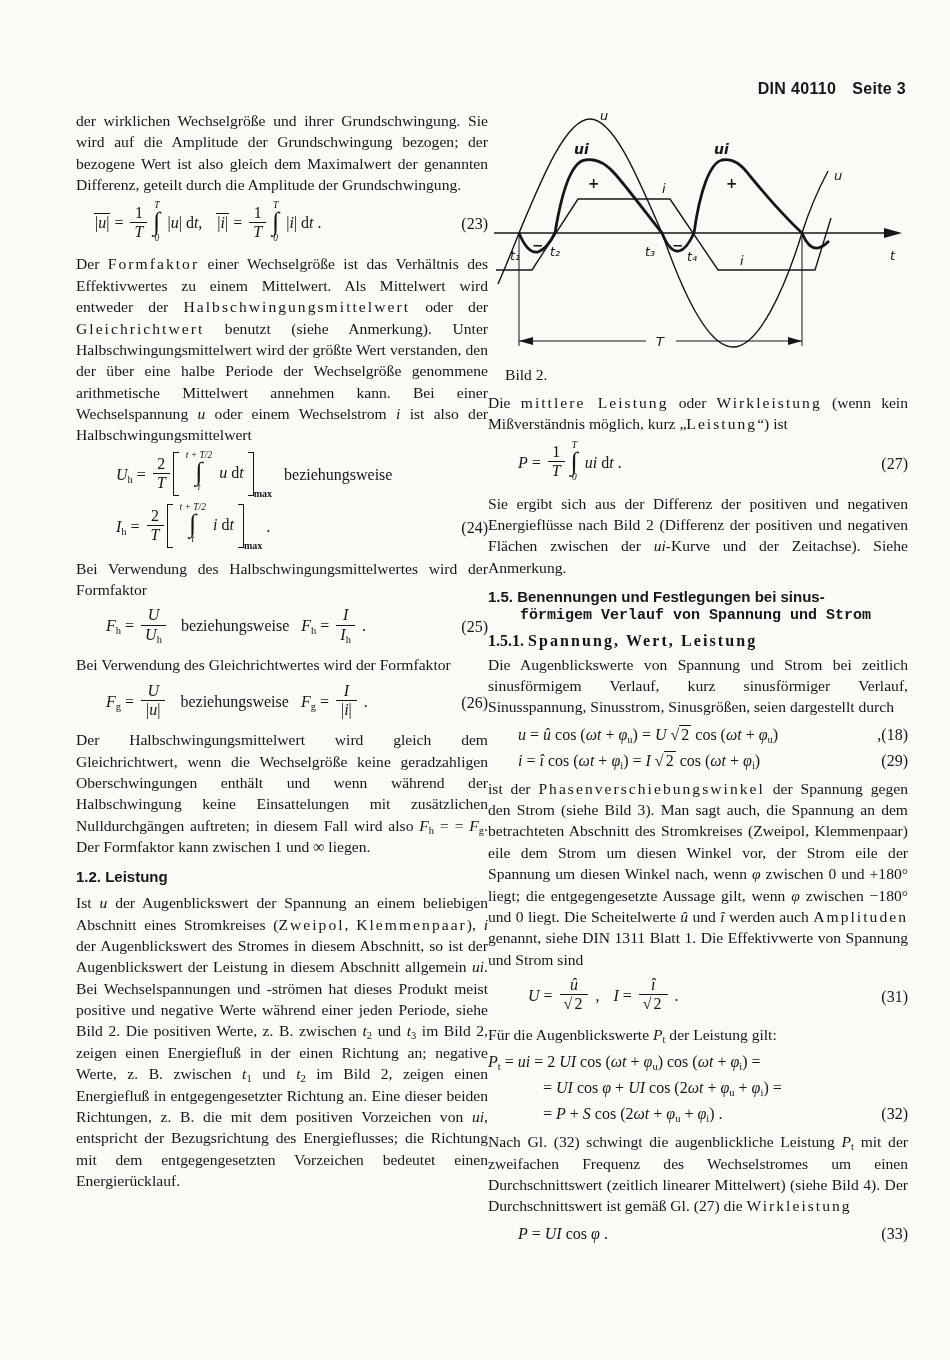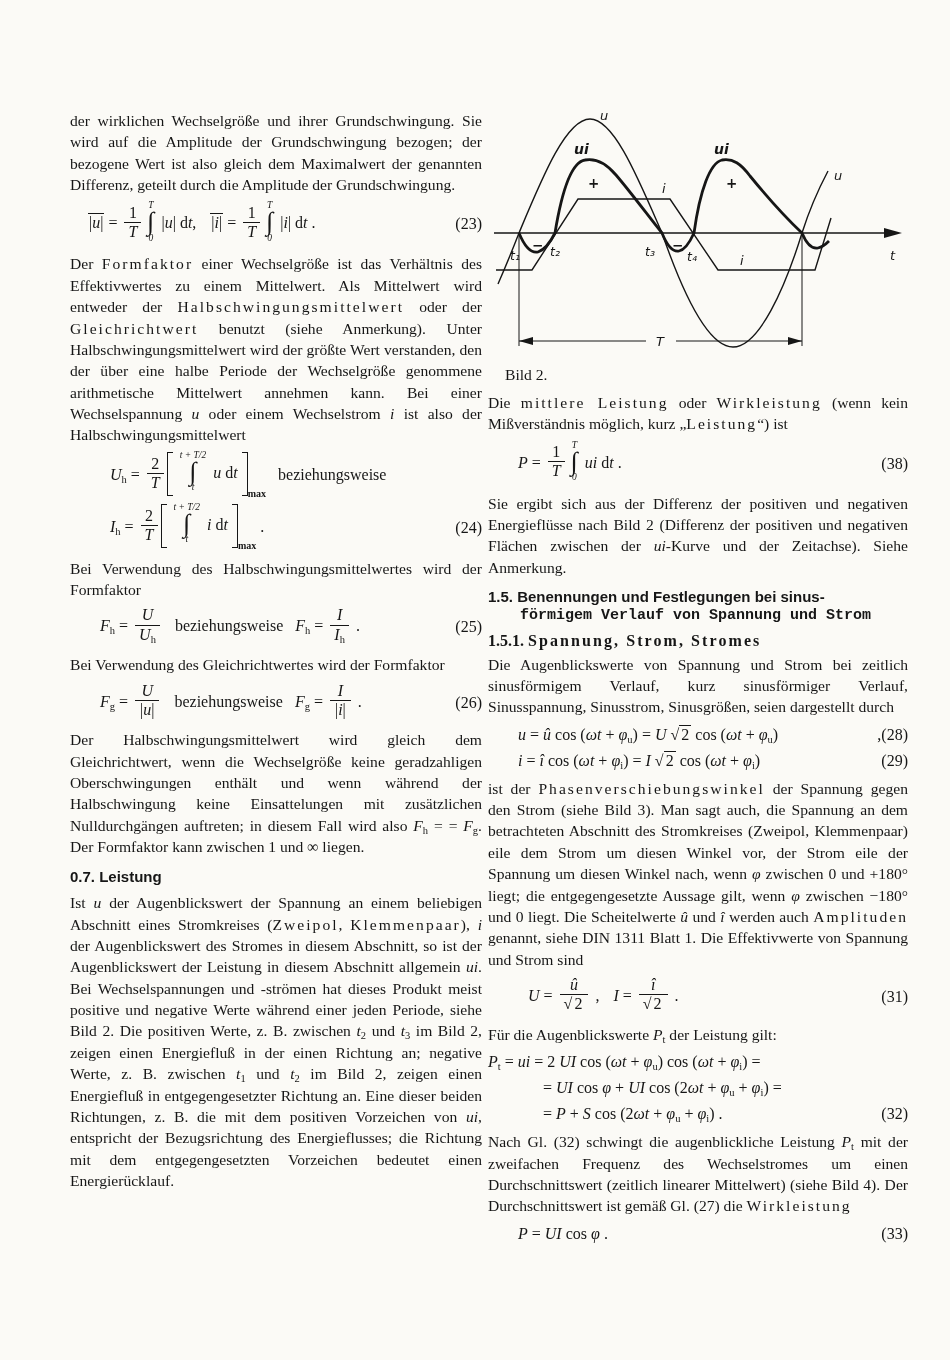--- a/index.html
+++ b/index.html
@@ -1,21 +1,21 @@
 <!DOCTYPE html>
 <html><head>
 <meta charset="utf-8">
 <style>
   html,body{margin:0;padding:0;background:#e8e6e0;}
   .page{position:relative;width:950px;height:1360px;background:#fbfaf6;color:#161616;
         font-family:"Liberation Serif","DejaVu Serif",serif;overflow:hidden;}
   .hdr{position:absolute;top:80px;left:0;width:906px;text-align:right;
        font-family:"Liberation Sans",sans-serif;font-weight:700;font-size:16px;letter-spacing:0.02em;}
   .hdr .hgap{display:inline-block;width:16px;}
-  .col-l{position:absolute;left:70px;top:110px;width:412px;}
+  .col-l{position:absolute;left:76px;top:110px;width:412px;}
   .col-r{position:absolute;left:488px;top:98px;width:420px;}
   p.para{margin:0 0 6px;text-align:justify;font-size:15.6px;line-height:1.37;}
   .h-sans{font-family:"Liberation Sans",sans-serif;font-weight:700;font-size:15px;margin:10px 0 6px;line-height:1.25;}
   .h-sans .h2nd{display:block;padding-left:32px;font-family:Liberation Mono, monospace;}
   .h-serif{font-weight:700;font-size:16px;margin:6px 0 4px;}
   .h-serif .sp{letter-spacing:0.13em;}
   .sp{letter-spacing:0.13em;}
   .v{font-style:italic;}
   sub.sb{font-size:10.5px;line-height:0;vertical-align:-0.28em;}
   .eq{display:flex;justify-content:space-between;align-items:center;margin:8px 0;font-size:16px;}
@@ -44,20 +44,23 @@
   svg text{font-family:"DejaVu Sans",sans-serif;font-style:italic;font-size:13px;fill:#161616;}
   svg text.lb-b{font-weight:700;font-size:14px;}
   svg text.lb-u{font-style:normal;font-weight:700;font-size:13.5px;}
   svg text.lb-t{font-size:12.5px;}
 </style>
 </head>
 <body>
 
 <div class="page">
 
+  <div class="hdr">
+    <span>DIN 40110</span><span class="hgap"></span><span>Seite 3</span>
+  </div>
 
   <div class="col-l">
     <p class="para">der wirklichen Wechselgröße und ihrer Grundschwingung. Sie wird auf die Amplitude der Grundschwingung bezogen; der bezogene Wert ist also gleich dem Maximalwert der genannten Differenz, geteilt durch die Amplitude der Grundschwingung.</p>
     <div class="eq i18">
       <span class="eq-b"><span class="ovl">|<span class="v">u</span>|</span> = <span class="frac"><span class="num">1</span><span class="den"><span class="v">T</span></span></span><span class="int"><span class="lim">T</span><span class="isym">∫</span><span class="lim">0</span></span> |<span class="v">u</span>| d<span class="v">t</span>,<span class="gp" style="width: 14px;"></span><span class="ovl">|<span class="v">i</span>|</span> = <span class="frac"><span class="num">1</span><span class="den"><span class="v">T</span></span></span><span class="int"><span class="lim">T</span><span class="isym">∫</span><span class="lim">0</span></span> |<span class="v">i</span>| d<span class="v">t</span> .</span>
       <span class="eq-n">(23)</span>
     </div>
     <p class="para">Der <span class="sp">Formfaktor</span> einer Wechselgröße ist das Verhältnis des Effektivwertes zu einem Mittelwert. Als Mittelwert wird entweder der <span class="sp">Halbschwingungsmittelwert</span> oder der <span class="sp">Gleichrichtwert</span> benutzt (siehe Anmerkung). Unter Halbschwingungsmittelwert wird der größte Wert verstanden, den der über eine halbe Periode der Wechselgröße genommene arithmetische Mittelwert annehmen kann. Bei einer Wechselspannung <span class="v">u</span> oder einem Wechselstrom <span class="v">i</span> ist also der Halbschwingungsmittelwert</p>
     <div class="eq i40">
       <span class="eq-b"><span class="v">U</span><sub class="sb">h</sub> = <span class="frac"><span class="num">2</span><span class="den"><span class="v">T</span></span></span><span class="brk">
@@ -80,21 +83,21 @@
     <div class="eq i30">
       <span class="eq-b"><span class="v">F</span><sub class="sb">h</sub> = <span class="frac"><span class="num"><span class="v">U</span></span><span class="den"><span class="v">U</span><sub class="sb">h</sub></span></span><span class="gp" style="width: 12px;"></span>beziehungsweise<span class="gp" style="width: 12px;"></span><span class="v">F</span><sub class="sb">h</sub> = <span class="frac"><span class="num"><span class="v">I</span></span><span class="den"><span class="v">I</span><sub class="sb">h</sub></span></span> .</span>
       <span class="eq-n">(25)</span>
     </div>
     <p class="para">Bei Verwendung des Gleichrichtwertes wird der Formfaktor</p>
     <div class="eq i30">
       <span class="eq-b"><span class="v">F</span><sub class="sb">g</sub> = <span class="frac"><span class="num"><span class="v">U</span></span><span class="den"><span class="ovl">|<span class="v">u</span>|</span></span></span><span class="gp" style="width: 12px;"></span>beziehungsweise<span class="gp" style="width: 12px;"></span><span class="v">F</span><sub class="sb">g</sub> = <span class="frac"><span class="num"><span class="v">I</span></span><span class="den"><span class="ovl">|<span class="v">i</span>|</span></span></span> .</span>
       <span class="eq-n">(26)</span>
     </div>
     <p class="para">Der Halbschwingungsmittelwert wird gleich dem Gleichrichtwert, wenn die Wechselgröße keine geradzahligen Oberschwingungen enthält und wenn während der Halbschwingung keine Einsattelungen mit zusätzlichen Nulldurchgängen auftreten; in diesem Fall wird also <span class="v">F</span><sub class="sb">h</sub> = = <span class="v">F</span><sub class="sb">g</sub>. Der Formfaktor kann zwischen 1 und ∞ liegen.</p>
-    <div class="h-sans">0.7. Leistung</div>
+    <div class="h-sans">1.2. Leistung</div>
     <p class="para">Ist <span class="v">u</span> der Augenblickswert der Spannung an einem beliebigen Abschnitt eines Stromkreises (<span class="sp">Zweipol</span>, <span class="sp">Klemmenpaar</span>), <span class="v">i</span> der Augenblickswert des Stromes in diesem Abschnitt, so ist der Augenblickswert der Leistung in diesem Abschnitt allgemein <span class="v">ui</span>. Bei Wechselspannungen und -strömen hat dieses Produkt meist positive und negative Werte während einer jeden Periode, siehe Bild 2. Die positiven Werte, z. B. zwischen <span class="v">t</span><sub class="sb">2</sub> und <span class="v">t</span><sub class="sb">3</sub> im Bild 2, zeigen einen Energiefluß in der einen Richtung an; negative Werte, z. B. zwischen <span class="v">t</span><sub class="sb">1</sub> und <span class="v">t</span><sub class="sb">2</sub> im Bild 2, zeigen einen Energiefluß in entgegengesetzter Richtung an. Eine dieser beiden Richtungen, z. B. die mit dem positiven Vorzeichen von <span class="v">ui</span>, entspricht der Bezugsrichtung des Energieflusses; die Richtung mit dem entgegengesetzten Vorzeichen bedeutet einen Energierücklauf.</p>
   </div>
 
   <div class="col-r">
     <div class="figwrap">
       <svg width="420" height="262" viewBox="0 0 420 262">
 
         <line class="crv" x1="6" y1="135" x2="398" y2="135" stroke-width="1.4"></line>
         <polygon points="396,130 414,135 396,140" fill="#161616"></polygon>
 
@@ -127,35 +130,35 @@
         <text class="lb-t" x="157" y="158">t₃</text>
         <text class="lb-t" x="199" y="163">t₄</text>
         <text x="168" y="248">T</text>
       </svg>
     </div>
     <p class="figcap">Bild 2.</p>
 
     <p class="para">Die <span class="sp">mittlere Leistung</span> oder <span class="sp">Wirkleistung</span> (wenn kein Mißverständnis möglich, kurz „<span class="sp">Leistung</span>“) ist</p>
     <div class="eq i30">
       <span class="eq-b"><span class="v">P</span> = <span class="frac"><span class="num">1</span><span class="den"><span class="v">T</span></span></span><span class="int"><span class="lim">T</span><span class="isym">∫</span><span class="lim">0</span></span> <span class="v">ui</span> d<span class="v">t</span> .</span>
-      <span class="eq-n">(38)</span>
+      <span class="eq-n">(27)</span>
     </div>
     <p class="para">Sie ergibt sich aus der Differenz der positiven und negativen Energieflüsse nach Bild 2 (Differenz der positiven und negativen Flächen zwischen der <span class="v">ui</span>-Kurve und der Zeitachse). Siehe Anmerkung.</p>
     <div class="h-sans">
       <span>1.5. Benennungen und Festlegungen bei sinus-</span>
       <span class="h2nd">förmigem Verlauf von Spannung und Strom</span>
     </div>
     <div class="h-serif">
       <span>1.5.1.</span>
-      <span class="sp">Spannung, Strom, Stromes</span>
+      <span class="sp">Spannung, Wert, Leistung</span>
     </div>
     <p class="para">Die Augenblickswerte von Spannung und Strom bei zeitlich sinusförmigem Verlauf, kurz sinusförmiger Verlauf, Sinusspannung, Sinusstrom, Sinusgrößen, seien dargestellt durch</p>
     <div class="eq i30">
       <span class="eq-b"><span class="v">u</span> = <span class="v">û</span> cos (<span class="v">ωt</span> + <span class="v">φ</span><sub class="sb">u</sub>) = <span class="v">U</span> <span class="sqrt"><span class="rad">√</span><span class="vin">2</span></span> cos (<span class="v">ωt</span> + <span class="v">φ</span><sub class="sb">u</sub>) </span>
-      <span class="eq-n">,(28)</span>
+      <span class="eq-n">,(18)</span>
     </div>
     <div class="eq i30">
       <span class="eq-b"><span class="v">i</span> = <span class="v">î</span> cos (<span class="v">ωt</span> + <span class="v">φ</span><sub class="sb">i</sub>) = <span class="v">I</span> <span class="sqrt"><span class="rad">√</span><span class="vin">2</span></span> cos (<span class="v">ωt</span> + <span class="v">φ</span><sub class="sb">i</sub>)</span>
       <span class="eq-n">(29)</span>
     </div>
     <p class="para">ist der <span class="sp">Phasenverschiebungswinkel</span> der Spannung gegen den Strom (siehe Bild 3). Man sagt auch, die Spannung an dem betrachteten Abschnitt des Stromkreises (Zweipol, Klemmenpaar) eile dem Strom um diesen Winkel vor, der Strom eile der Spannung um diesen Winkel nach, wenn <span class="v">φ</span> zwischen 0 und +180° liegt; die entgegengesetzte Aussage gilt, wenn <span class="v">φ</span> zwischen −180° und 0 liegt. Die Scheitelwerte <span class="v">û</span> und <span class="v">î</span> werden auch <span class="sp">Amplituden</span> genannt, siehe DIN 1311 Blatt 1. Die Effektivwerte von Spannung und Strom sind</p>
     <div class="eq i40">
       <span class="eq-b"><span class="v">U</span> = <span class="frac"><span class="num"><span class="v">û</span></span><span class="den"><span class="sqrt"><span class="rad">√</span><span class="vin">2</span></span></span></span> ,<span class="gp" style="width: 14px;"></span><span class="v">I</span> = <span class="frac"><span class="num"><span class="v">î</span></span><span class="den"><span class="sqrt"><span class="rad">√</span><span class="vin">2</span></span></span></span> .</span>
       <span class="eq-n">(31)</span>
     </div>

